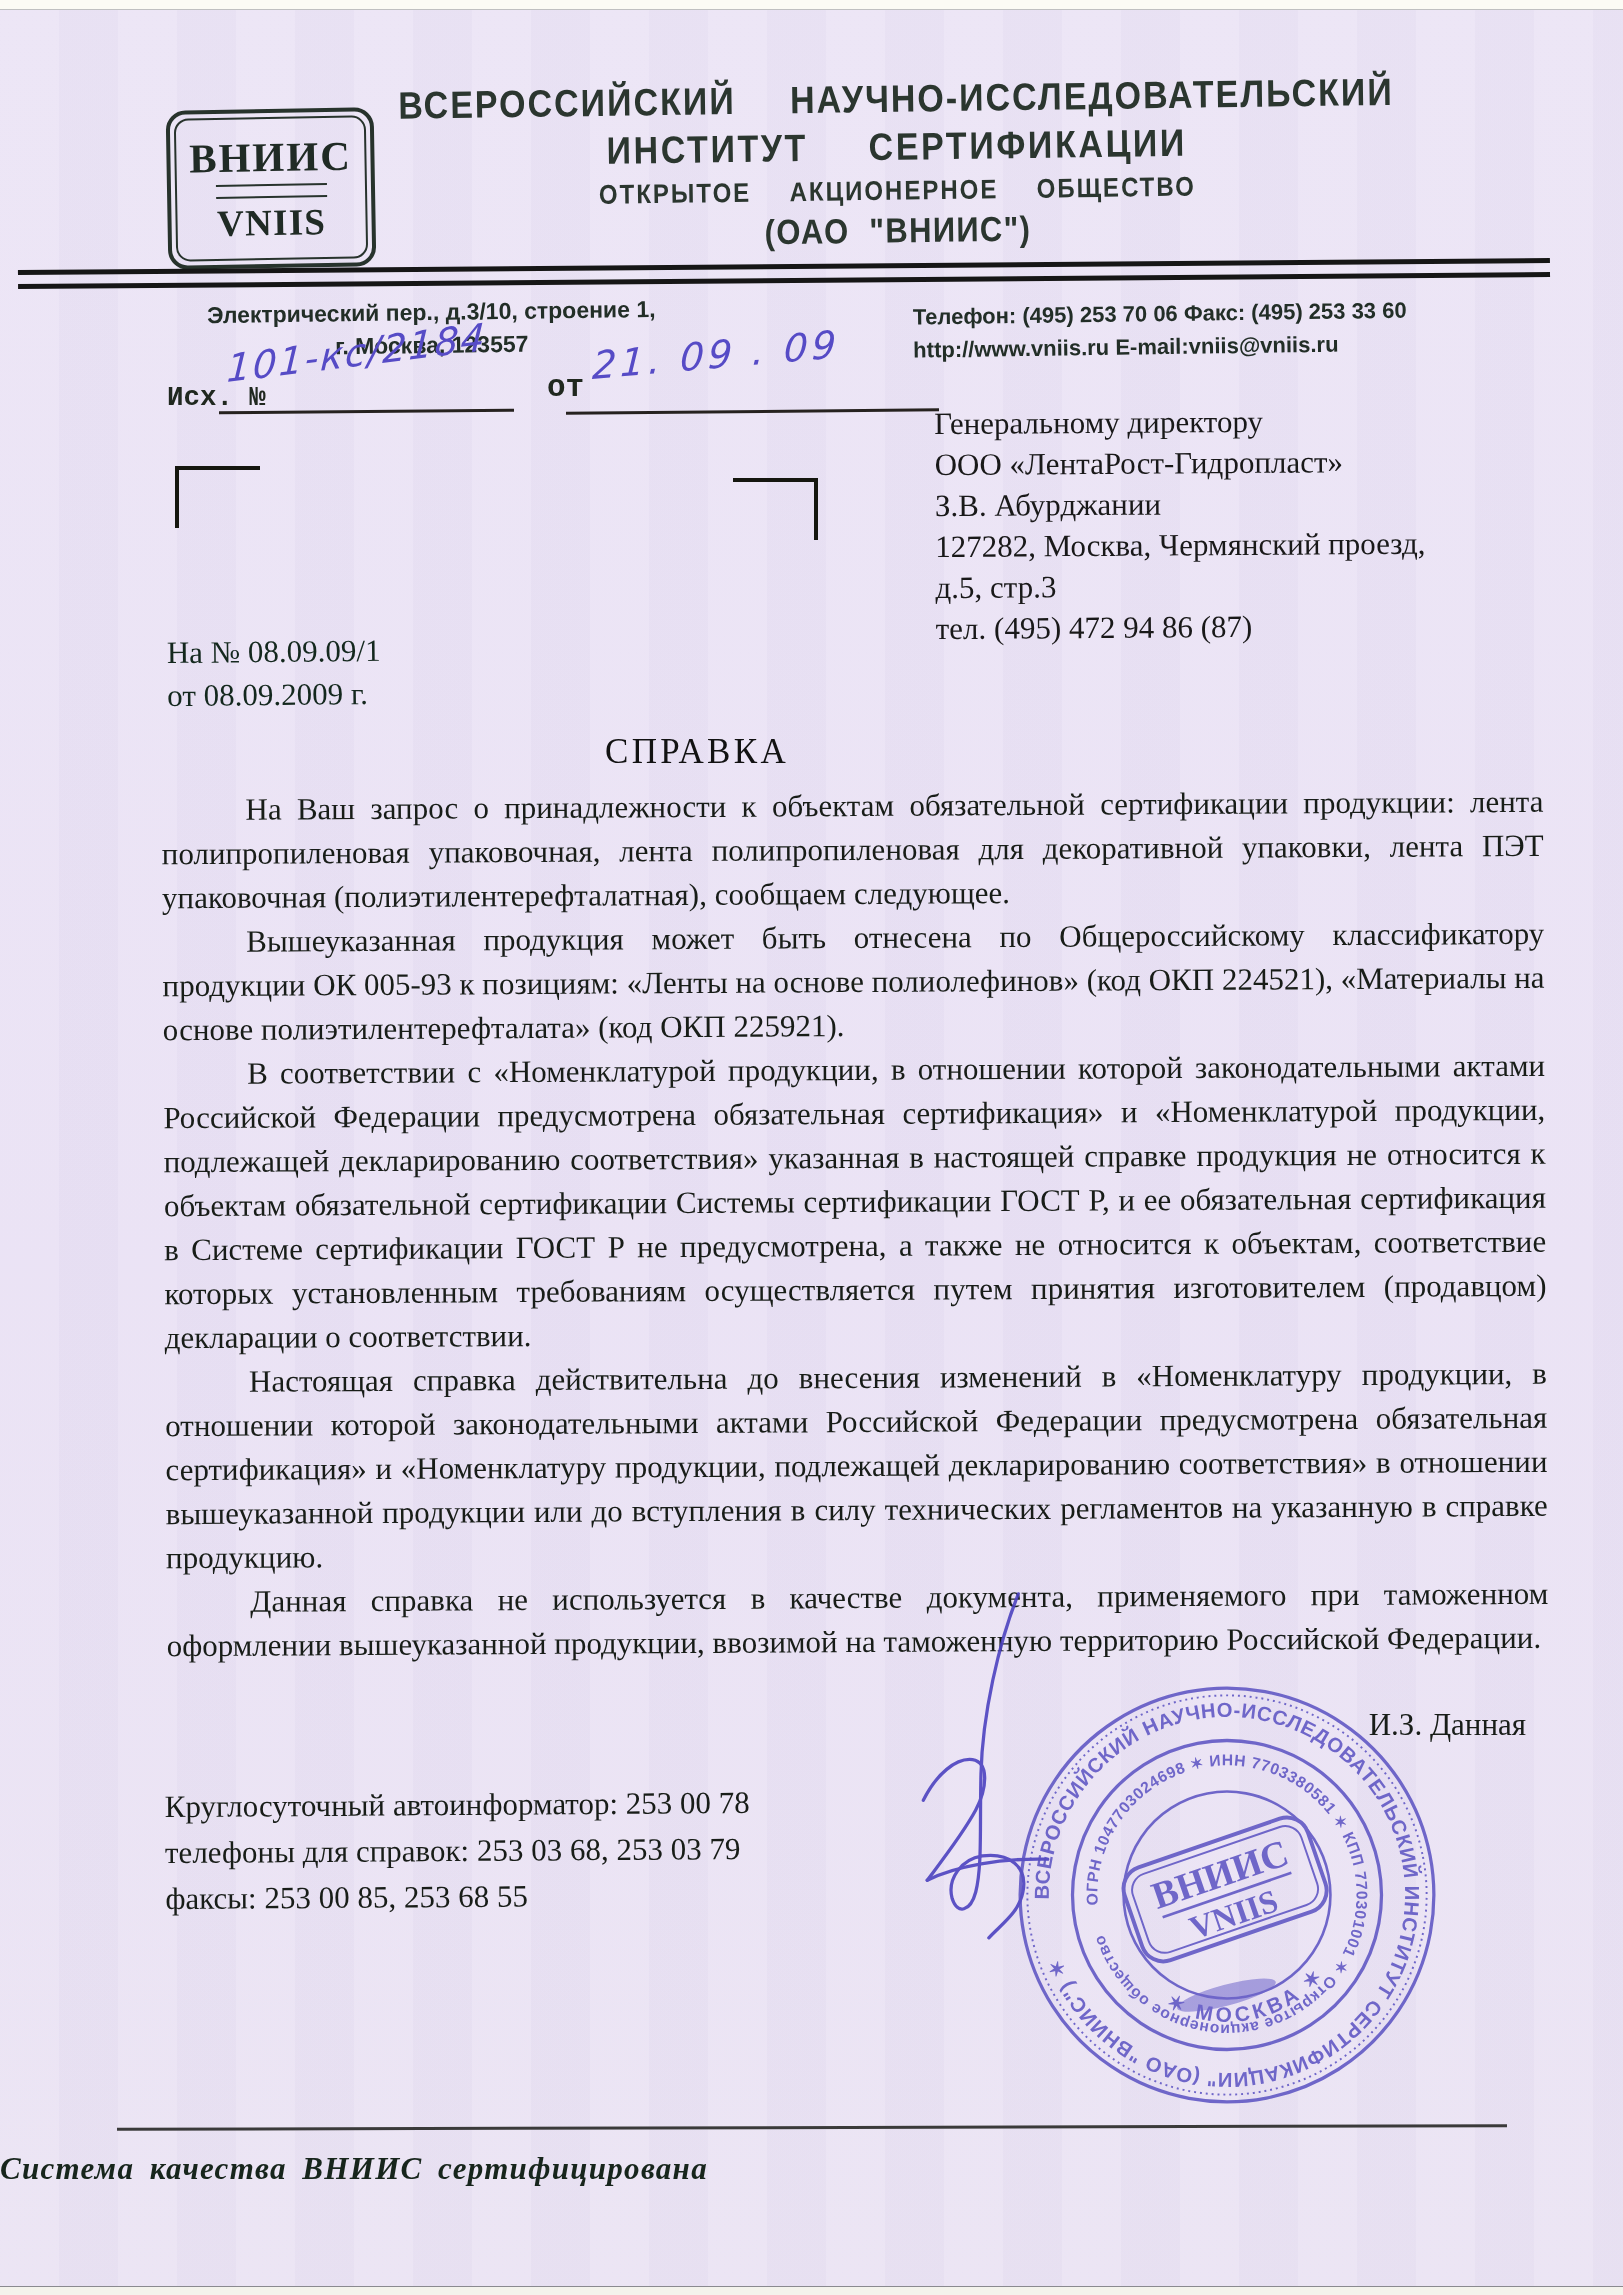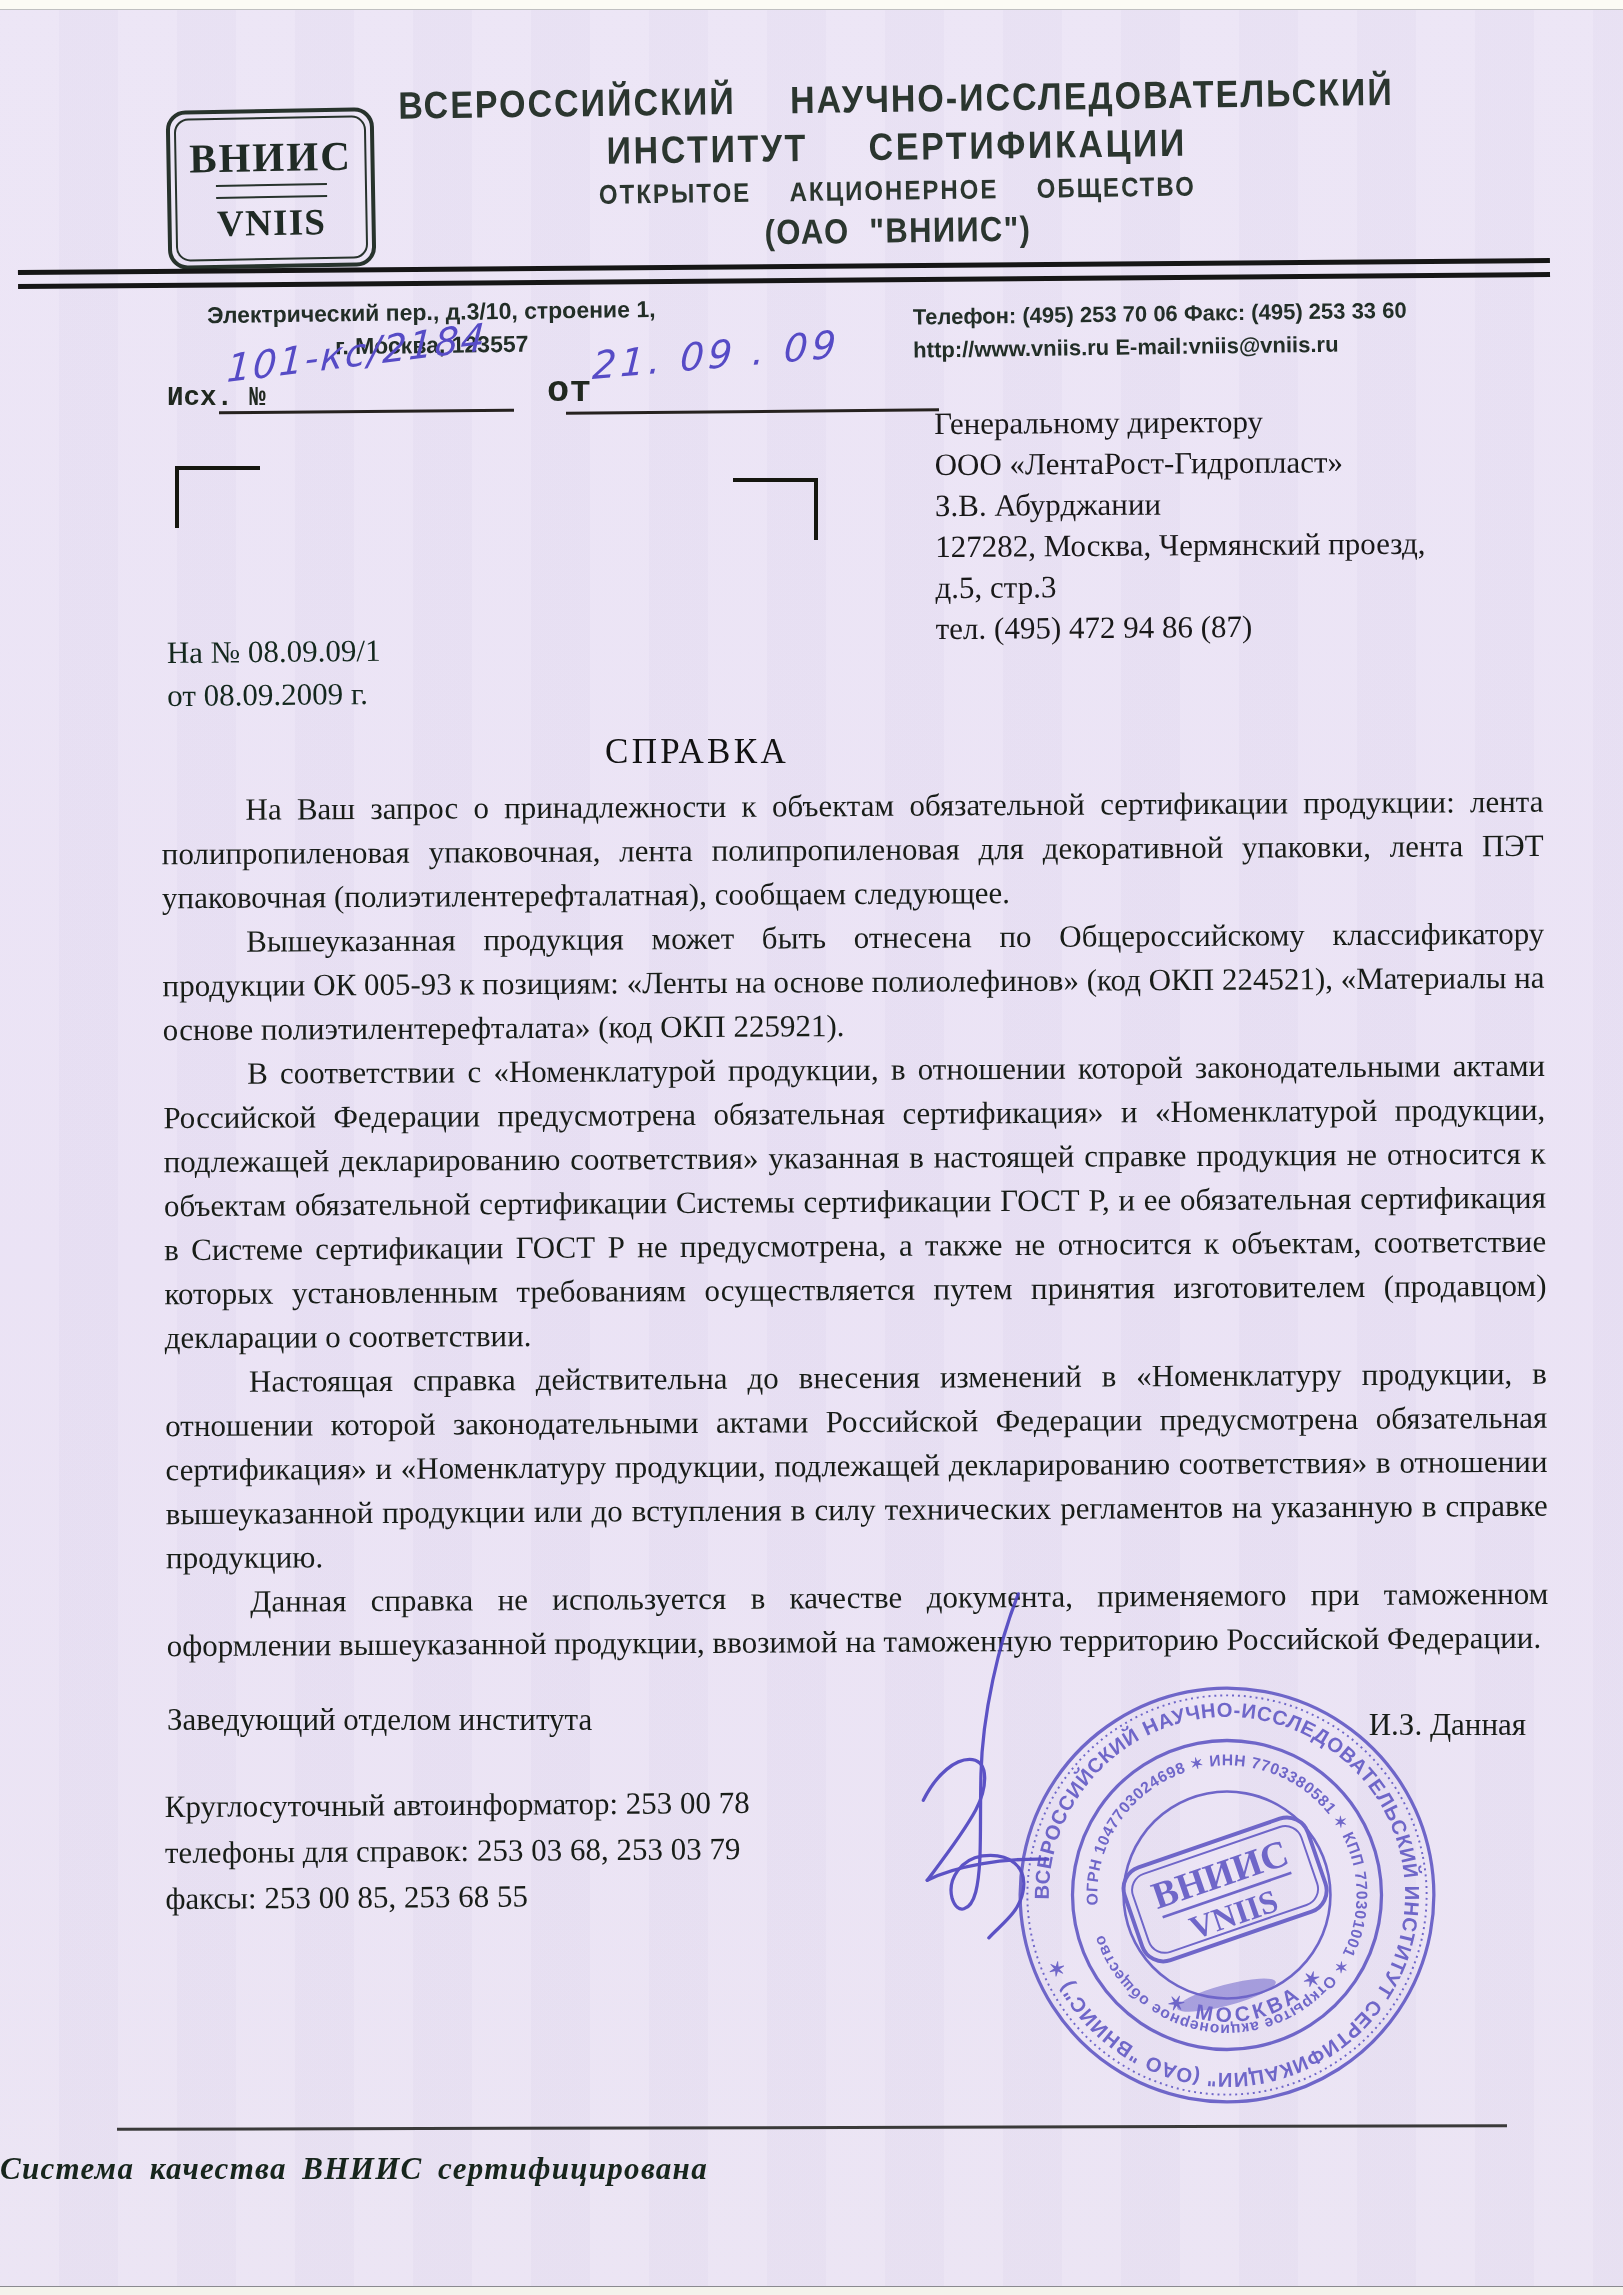--- a/index.html
+++ b/index.html
@@ -30,21 +30,21 @@
   .rule-double{position:absolute;left:18.3px;top:264px;width:1532px;height:9.2px;
         border-top:5.9px solid #161616;border-bottom:5.9px solid #161616;transform:rotate(-0.45deg);}
 
   .contact-left{position:absolute;left:111px;top:296px;width:641px;text-align:center;
         font-family:"Liberation Sans",sans-serif;font-weight:bold;font-size:23px;line-height:33px;color:#222e27;transform:rotate(-0.8deg);}
   .contact-right{position:absolute;left:913px;top:296px;width:648px;text-align:left;
         font-family:"Liberation Sans",sans-serif;font-weight:bold;font-size:22px;line-height:33px;color:#222e27;transform:rotate(-0.8deg);}
 
   
   .outgoing{position:absolute;left:167px;top:370px;font-family:"Liberation Mono",monospace;font-size:27.5px;font-weight:bold;color:#20281f;margin-top:12px;}
-  .outgoing-ot{position:absolute;left:547px;top:370px;font-family:"Liberation Mono",monospace;font-size:37px;font-weight:bold;color:#20281f;}
+  .outgoing-ot{position:absolute;left:547px;top:370px;font-family:"Liberation Mono",monospace;font-size:31px;font-weight:bold;color:#20281f;}
   .hand{font-family:"DejaVu Sans",sans-serif;font-style:italic;color:#564bc6;}
   .hand-number{position:absolute;left:226px;top:331px;font-size:38px;transform:rotate(-7deg) skewX(-10deg);letter-spacing:2px;}
   .hand-date{position:absolute;left:592px;top:333px;font-size:38px;transform:rotate(-5deg) skewX(-8deg);letter-spacing:3.9px;}
   .u-line{position:absolute;height:2.6px;background:#26221f;}
   .u1{left:219px;top:410px;width:295px;transform:rotate(-0.5deg);}
   .u2{left:566px;top:410px;width:373px;transform:rotate(-0.5deg);}
 
   
   .corner{position:absolute;}
   .corner .h{position:absolute;top:0;height:3.9px;background:#15160f;}
@@ -144,21 +144,20 @@
   <div class="doc-title">СПРАВКА</div>
 
   <div class="body-text">
     <p>На Ваш запрос о принадлежности к объектам обязательной сертификации продукции: лента полипропиленовая упаковочная, лента полипропиленовая для декоративной упаковки, лента ПЭТ упаковочная (полиэтилентерефталатная), сообщаем следующее.</p>
     <p>Вышеуказанная продукция может быть отнесена по Общероссийскому классификатору продукции ОК 005-93 к позициям: «Ленты на основе полиолефинов» (код ОКП 224521), «Материалы на основе полиэтилентерефталата» (код ОКП 225921).</p>
     <p>В соответствии с «Номенклатурой  продукции, в отношении которой законодательными актами Российской Федерации предусмотрена обязательная сертификация» и «Номенклатурой продукции, подлежащей декларированию соответствия» указанная в настоящей справке продукция не относится к объектам обязательной сертификации Системы сертификации ГОСТ Р, и ее обязательная сертификация в Системе сертификации ГОСТ Р не предусмотрена, а также не относится к объектам, соответствие которых установленным требованиям осуществляется путем принятия изготовителем (продавцом) декларации о соответствии.</p>
     <p>Настоящая справка действительна до внесения изменений в «Номенклатуру  продукции, в отношении которой законодательными актами Российской Федерации предусмотрена обязательная сертификация» и «Номенклатуру продукции, подлежащей декларированию соответствия» в отношении вышеуказанной продукции или до вступления в силу технических регламентов на указанную в справке продукцию.</p>
     <p>Данная справка не используется в качестве документа, применяемого при таможенном оформлении вышеуказанной продукции, ввозимой на таможенную территорию Российской Федерации.</p>
   </div>
 
-  <div class="sig-label">Заведующий отделом института</div>
   <div class="sig-name">И.З. Данная</div>
 
   <div class="phones">
     <div>Круглосуточный автоинформатор: 253 00 78</div>
     <div>телефоны для справок: 253 03 68,  253 03 79</div>
     <div>факсы: 253 00 85, 253 68 55</div>
   </div>
 
   <svg class="signature-svg" viewBox="0 0 380 560">
     <g fill="none" stroke="#4d43c0" stroke-width="5" stroke-linecap="round" opacity="0.9">

